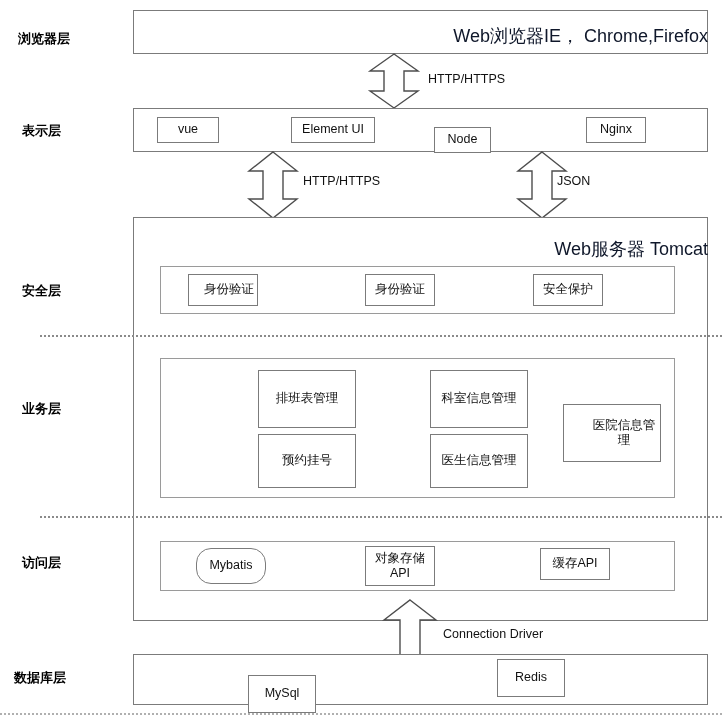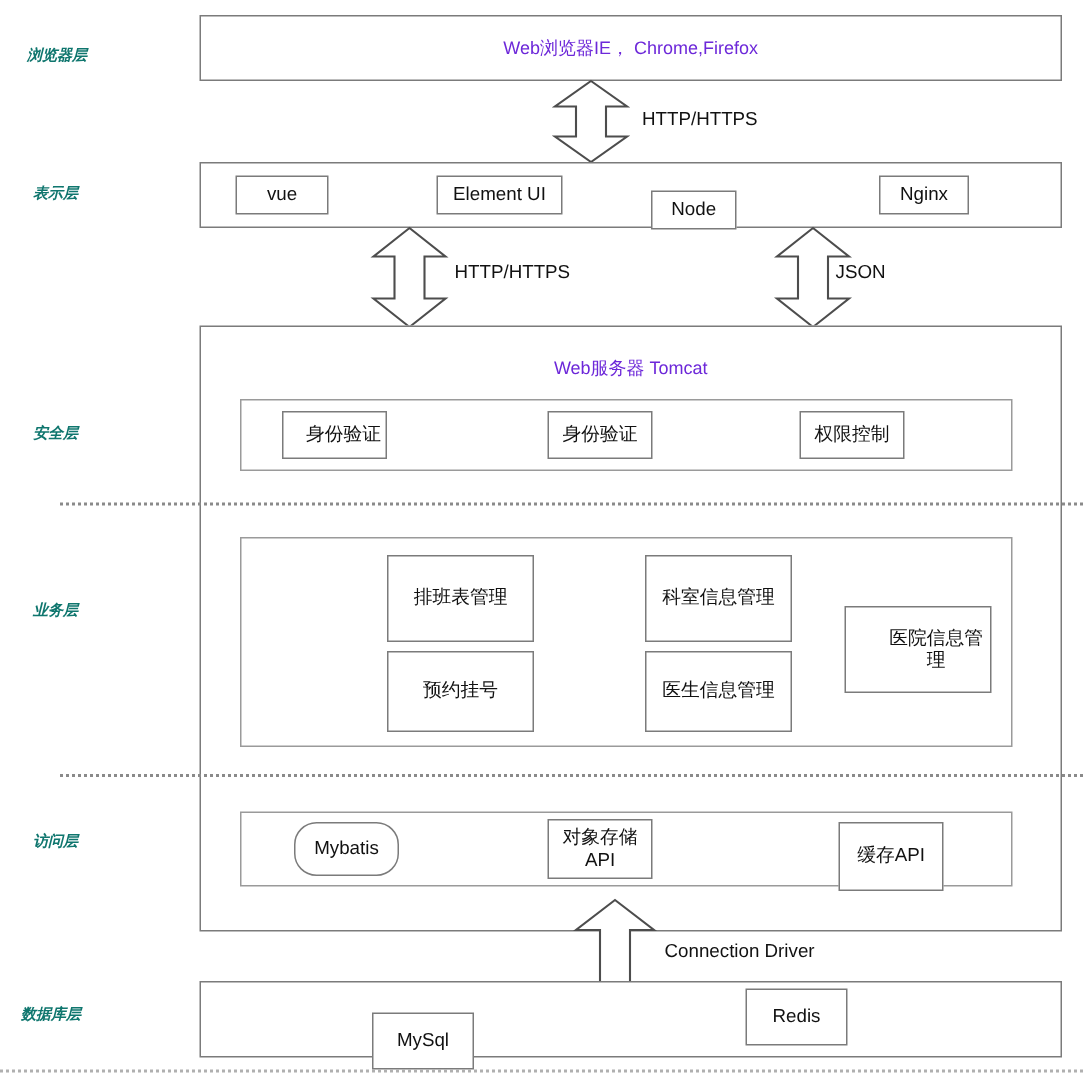--- a/index.html
+++ b/index.html
@@ -31,38 +31,37 @@
     background:#ffffff;
     box-sizing:border-box;
     display:flex;align-items:center;justify-content:center;
     text-align:center;
     font-size:12.5px;
     line-height:1.22;
     color:#111;
   }
   .layer-label{
     position:absolute;
-    font-size:10px;
-    color:#0f766e;
+    font-size:13px;
+    color:#000000;
     white-space:nowrap;
     font-weight:600;
-    font-style:italic;
   }
   .caption{
     position:absolute;
     font-size:12.5px;
     color:#111;
     white-space:nowrap;
   }
   .band-title{
     position:absolute;
-    font-size:12px;
-    color:#6d28d9;
+    font-size:18px;
+    color:#0f172a;
     white-space:nowrap;
-    text-align:center;
+    text-align:right;
   }
 
   
   .dotted{
     position:absolute;
     height:0;
     border-top:2px dotted #8a8a8a;
   }
 
   
@@ -112,38 +111,38 @@
     </svg>
   </div>
   <div class="caption" style="left:557px;top:174px;">JSON</div>
 
   <div class="band" style="left:133px;top:217px;width:575px;height:404px;"></div>
   <div class="band-title" style="left:133px;top:237px;width:575px;">Web服务器 Tomcat</div>
 
   <div class="inner-band" style="left:160px;top:266px;width:515px;height:48px;"></div>
   <div class="node" style="left:188px;top:274px;width:70px;height:32px;padding-left:12px;">身份验证</div>
   <div class="node" style="left:365px;top:274px;width:70px;height:32px;">身份验证</div>
-  <div class="node" style="left:533px;top:274px;width:70px;height:32px;">权限控制</div>
+  <div class="node" style="left:533px;top:274px;width:70px;height:32px;">安全保护</div>
 
   <div class="dotted" style="left:40px;top:335px;width:682px;"></div>
 
   <div class="inner-band" style="left:160px;top:358px;width:515px;height:140px;"></div>
   <div class="node" style="left:258px;top:370px;width:98px;height:58px;">排班表管理</div>
   <div class="node" style="left:430px;top:370px;width:98px;height:58px;">科室信息管理</div>
   <div class="node" style="left:563px;top:404px;width:98px;height:58px;padding-left:24px;">医院信息管理</div>
   <div class="node" style="left:258px;top:434px;width:98px;height:54px;">预约挂号</div>
   <div class="node" style="left:430px;top:434px;width:98px;height:54px;">医生信息管理</div>
 
   <div class="dotted" style="left:40px;top:516px;width:682px;"></div>
 
   <div class="inner-band" style="left:160px;top:541px;width:515px;height:50px;"></div>
   <div class="node" style="left:196px;top:548px;width:70px;height:36px;border-radius:15px;">Mybatis</div>
   <div class="node" style="left:365px;top:546px;width:70px;height:40px;white-space:pre-line;">对象存储
 API</div>
-  <div class="node" style="left:559px;top:548px;width:70px;height:46px;">缓存API</div>
+  <div class="node" style="left:540px;top:548px;width:70px;height:32px;">缓存API</div>
 
   <div class="arrow" style="left:381px;top:598px;">
     <svg width="58" height="84" viewBox="0 0 58 84">
       <path d="M29 2 L55 22 L39 22 L39 60 L55 60 L29 82 L3 60 L19 60 L19 22 L3 22 Z"></path>
     </svg>
   </div>
   <div class="caption" style="left:443px;top:627px;">Connection Driver</div>
 
   <div class="band" style="left:133px;top:654px;width:575px;height:51px;"></div>
   <div class="node" style="left:248px;top:675px;width:68px;height:38px;">MySql</div>

